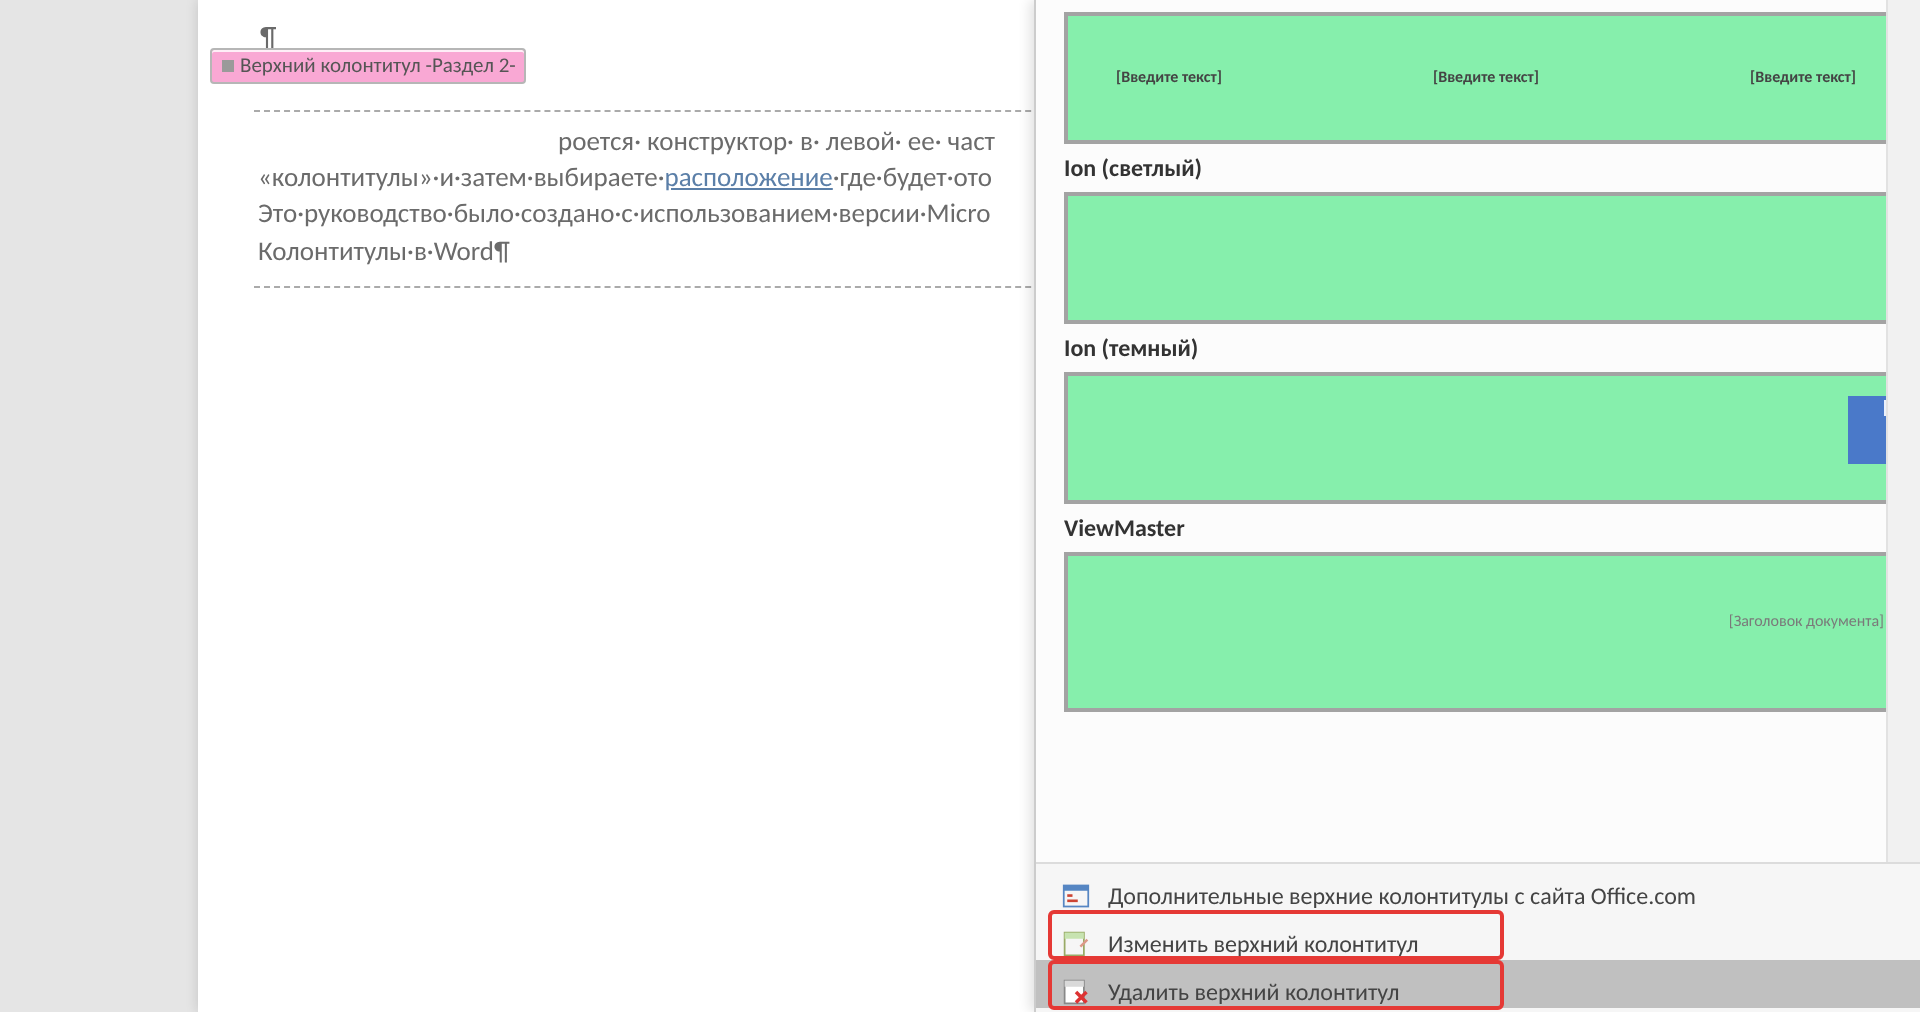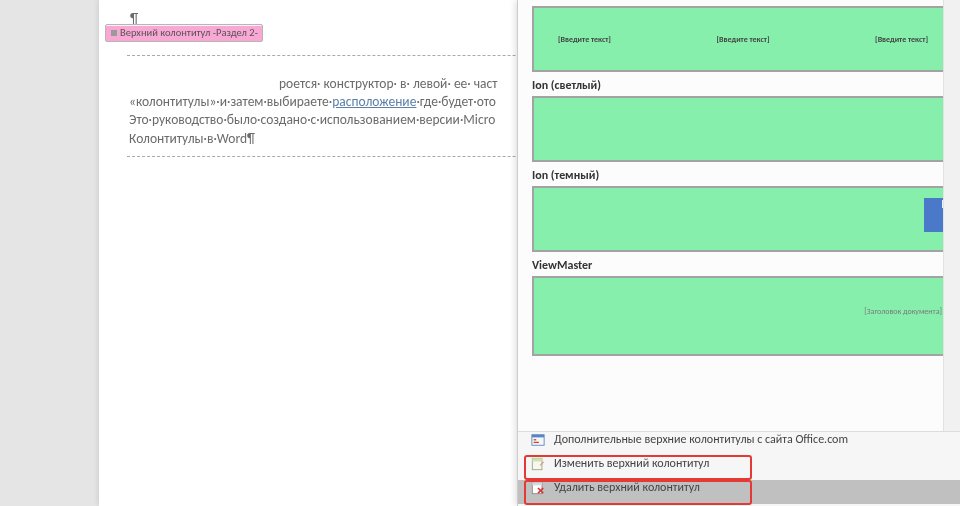--- a/index.html
+++ b/index.html
@@ -3,42 +3,42 @@
 <meta charset="utf-8">
 <style>
 html,body{margin:0;padding:0;overflow:hidden}
 body{font-family:'Segoe UI','Calibri',Tahoma,sans-serif;background:#e5e5e5;width:960px;height:506px;position:relative;color:#333;font-size:11px}
 .stage{position:relative;width:960px;height:506px}
 .canvas-bg{position:absolute;left:0;top:0;right:0;bottom:0;background:#e5e5e5}
 .page{position:absolute;left:99px;top:0;width:720px;height:506px;background:#fff;box-shadow:0 0 6px rgba(0,0,0,.15)}
 .page-inner{position:absolute;left:28px;top:0;right:28px;bottom:0;font-family:Calibri,Arial;color:#6a6a6a}
 .para-mark{font-size:14px;color:#6a6a6a;display:inline-block;margin:10px 0 0 3px}
 .header-dash{border-top:1px dashed #aaa;margin-top:28px}
-.doc-body{margin-top:19px;font-size:13.5px;line-height:1.35;color:#6b6b6b;text-align:justify;padding:0 2px}
+.doc-body{margin-top:6px;font-size:13.5px;line-height:1.35;color:#6b6b6b;text-align:justify;padding:0 2px}
 .doc-body .link{color:#5b7fa8;text-decoration:underline}
 .page-break{border-top:1px dashed #aaa;position:relative;margin:8px 0 0 0;height:14px}
 .page-break span{position:absolute;right:0;top:-8px;background:#fff;padding:0 4px;font-size:10px;color:#888}
 .badge{position:absolute;left:105px;top:24px;background:#f9a8d4;border:1px solid #b6b6b6;border-radius:2px;font-size:10.5px;color:#555;padding:0 4px;height:16px;line-height:16px;box-shadow:0 1px 0 rgba(255,255,255,.8) inset}
 .badge svg{vertical-align:-1px;margin-right:2px}
 .dropdown{position:absolute;right:0;top:0;width:442px;height:506px;background:#fcfcfc;border-left:1px solid #ccc;box-shadow:-2px 0 6px rgba(0,0,0,.12);font-size:11px}
 .gallery{position:absolute;left:0;right:0;top:0;bottom:74px;overflow:hidden;padding:4px 0 0 8px}
 .g-label{font-weight:600;color:#333;font-size:12px;margin:6px 0 4px 6px}
 .g-item{border:2px solid #a3a3a3;background:#86efac;margin:2px 6px 4px 6px;position:relative}
 .g-three{height:62px}
 .g-three .col{position:absolute;top:26px;font-size:8px;font-weight:600;color:#444}
 .g-ion{height:62px}
 .g-ion .bar{position:absolute;right:6px;top:10px;width:3px;height:18px;background:#3f69b5}
 .g-ion-dark{height:62px}
 .g-ion-dark .block{position:absolute;right:6px;top:10px;width:22px;height:34px;background:#4a79c9}
 .g-ion-dark .block .bar{position:absolute;right:3px;top:2px;width:1px;height:8px;background:#eaf0fb}
 .g-vm{height:76px}
 .g-vm .txt{position:absolute;right:10px;top:28px;font-size:8px;color:#7a7a7a}
 .scroll-hint{position:absolute;right:0;top:0;width:16px;height:100%;background:#f1f1f1;border-left:1px solid #e2e2e2}
 .menu{position:absolute;left:0;right:0;bottom:0;height:74px;background:#f6f6f6;border-top:1px solid #dcdcdc}
-.menu-item{display:flex;align-items:flex-start;height:24px;padding:0 10px 0 12px;font-size:12px;color:#444;gap:8px;cursor:default}
+.menu-item{display:flex;align-items:flex-end;height:24px;padding:0 10px 0 12px;font-size:12px;color:#444;gap:8px;cursor:default}
 .menu-item .ic{width:16px;height:16px;display:flex;align-items:center;justify-content:center;flex:0 0 16px}
 .menu-item.delete{background:#c0c0c0}
 .highlight{position:absolute;border:2px solid #e53935;border-radius:3px;pointer-events:none}
 .hl1{left:524px;top:455px;width:224px;height:21px}
 .hl2{left:524px;top:480px;width:224px;height:21px}
 </style>
 </head>
 <body>
 
 <div class="stage">

